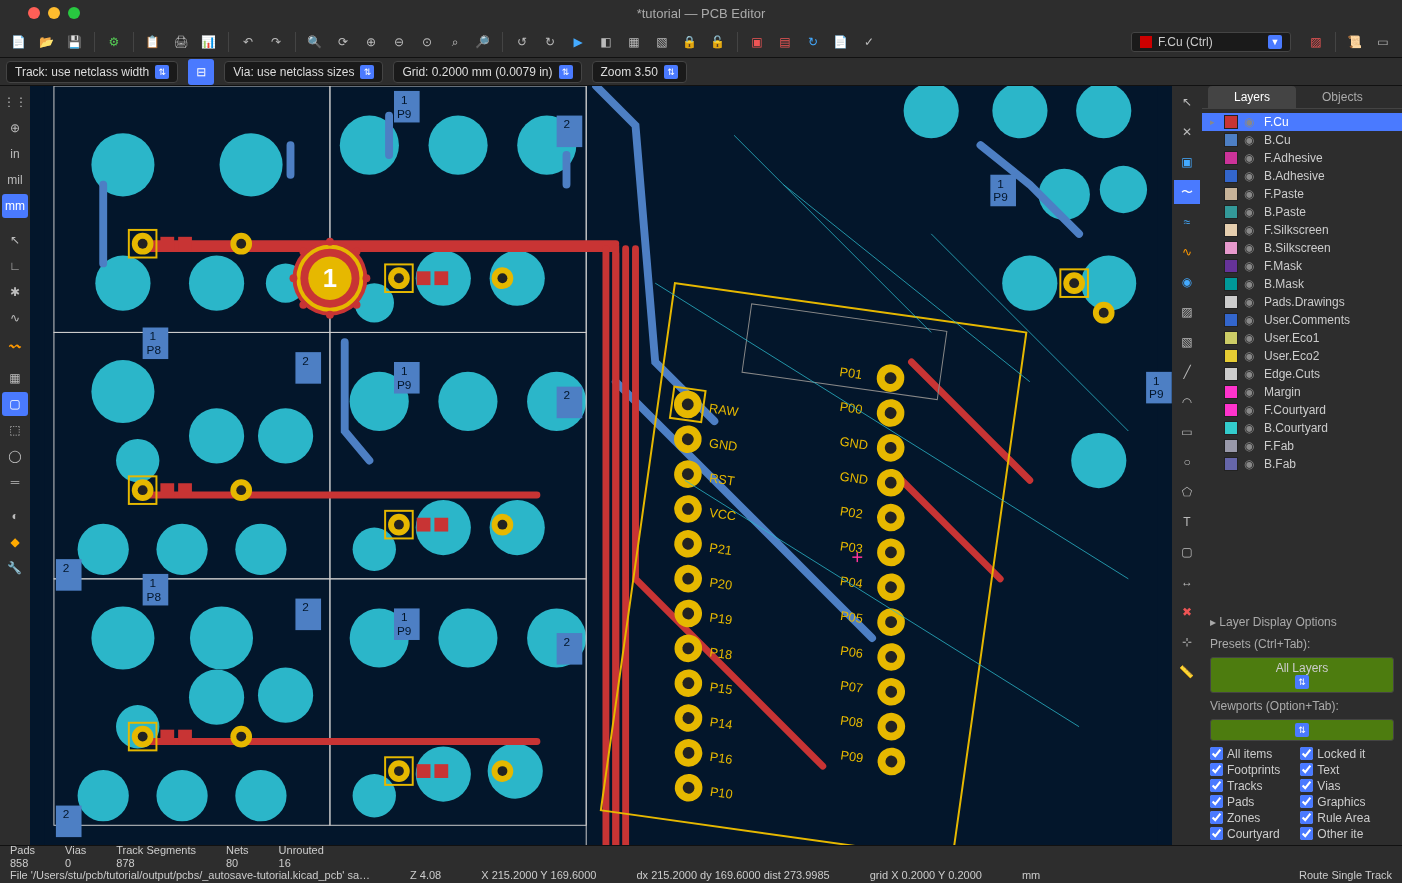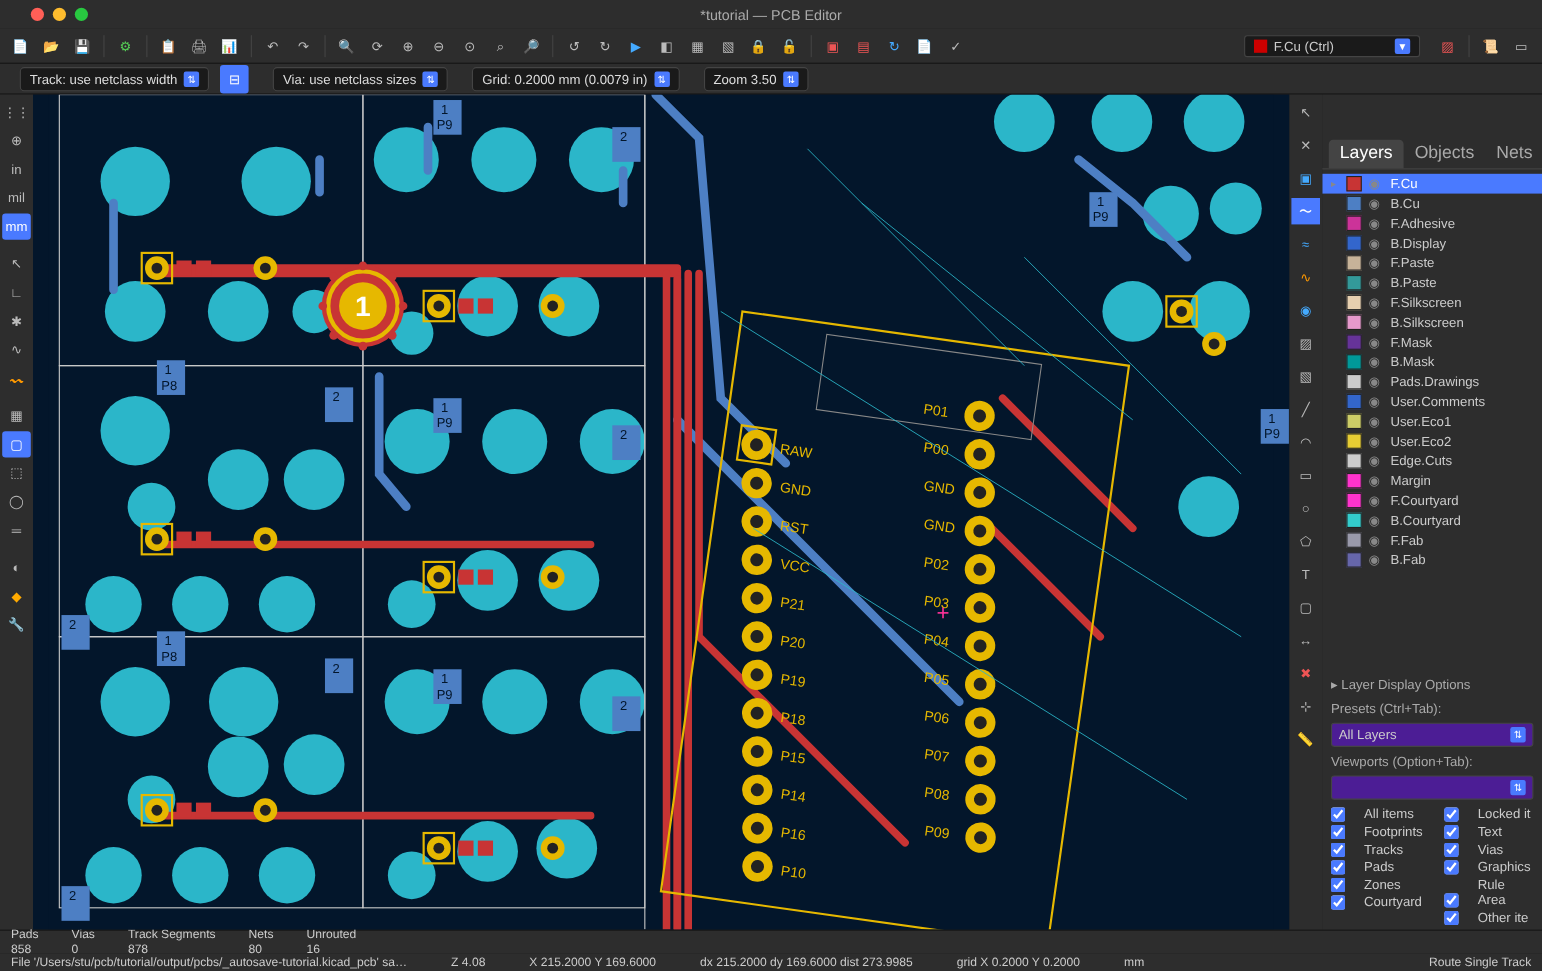--- a/index.html
+++ b/index.html
@@ -5,55 +5,55 @@
 * { box-sizing: border-box; margin: 0; padding: 0; font-family: -apple-system, sans-serif; }
 body { background: #1e1e1e; color: #ccc; font-size: 12px; overflow: hidden; width: 1402px; height: 883px; }
 .titlebar { height: 26px; background: #2d2d2d; display: flex; align-items: center; padding: 0 28px; position: relative; }
 .traffic { display: flex; gap: 8px; }
 .traffic span { width: 12px; height: 12px; border-radius: 50%; }
 .title { position: absolute; left: 50%; transform: translateX(-50%); color: #aaa; font-size: 13px; }
 .toolbar { height: 32px; background: #2d2d2d; display: flex; align-items: center; padding: 0 6px; gap: 2px; border-bottom: 1px solid #111; }
 .tbtn { width: 26px; height: 26px; display: flex; align-items: center; justify-content: center; border-radius: 3px; color: #bbb; }
 .sep { width: 1px; height: 20px; background: #444; margin: 0 4px; }
 .dropdown-bar { height: 28px; background: #2d2d2d; display: flex; align-items: center; padding: 0 6px; gap: 10px; border-bottom: 1px solid #111; }
-.dd { background: #1a1a1a; border: 1px solid #444; border-radius: 4px; padding: 3px 8px; color: #ddd; font-size: 12px; display: flex; align-items: center; gap: 6px; margin-left: 12px; }
+.dd { background: #1a1a1a; border: 1px solid #444; border-radius: 4px; padding: 3px 8px; color: #ddd; font-size: 12px; display: flex; align-items: center; gap: 6px; }
 .dd-arrow { width: 14px; height: 14px; background: #4a7aff; border-radius: 2px; display: flex; align-items: center; justify-content: center; color: #fff; font-size: 9px; }
 .layer-sel { background: #1a1a1a; border: 1px solid #444; padding: 2px 8px; display: flex; align-items: center; gap: 6px; border-radius: 3px; margin-left: auto; margin-right: 10px; width: 160px; }
 .layer-sw { width: 12px; height: 12px; background: #c00; }
 .main { display: flex; height: calc(100% - 86px - 38px); }
 .left-tools { width: 30px; background: #2d2d2d; display: flex; flex-direction: column; padding: 4px 2px; gap: 2px; }
 .ltool { width: 26px; height: 24px; display: flex; align-items: center; justify-content: center; color: #bbb; border-radius: 3px; font-size: 12px; }
 .ltool.active { background: #4a7aff; color: #fff; }
 .canvas { flex: 1; background: #03162b; position: relative; overflow: hidden; }
 .right-tools { width: 30px; background: #2d2d2d; display: flex; flex-direction: column; padding: 4px 2px; gap: 6px; }
 .rtool { width: 26px; height: 24px; display: flex; align-items: center; justify-content: center; color: #bbb; }
 .rtool.active { background: #4a7aff; color: #fff; }
 .appearance { width: 200px; background: #2d2d2d; display: flex; flex-direction: column; overflow: hidden; }
 .ap-header { padding: 6px 10px; color: #ccc; font-weight: 500; }
 .ap-tabs { display: flex; border-bottom: 1px solid #444; padding: 0 6px; }
-.ap-tab { padding: 4px 10px; color: #aaa; border-radius: 4px 4px 0 0; font-size: 16px; margin-top: 41px; }
+.ap-tab { padding: 4px 26px; color: #aaa; border-radius: 4px 4px 0 0; font-size: 12px; }
 .ap-tab.active { background: #444; color: #fff; }
 .layers-list { flex: 1; overflow-y: auto; padding: 4px 0; }
 .layer-row { display: flex; align-items: center; padding: 2px 8px; gap: 6px; font-size: 12px; }
 .layer-row.selected { background: #4a7aff; color: #fff; }
 .lr-arrow { width: 8px; color: #888; font-size: 9px; }
 .lr-sw { width: 14px; height: 14px; border: 1px solid #222; }
 .lr-eye { width: 14px; color: #888; cursor: pointer; }
 .section-label { padding: 4px 8px; color: #aaa; font-size: 12px; }
 .sel-filter { padding: 4px 8px; }
 .sf-row { display: flex; gap: 20px; }
 .sf-col { display: flex; flex-direction: column; gap: 2px; }
-.sf-item { display: flex; align-items: flex-end; gap: 17px; font-size: 12px; }
+.sf-item { display: flex; align-items: flex-start; gap: 4px; font-size: 12px; }
 .sf-item input { accent-color: #4a7aff; }
 .statusbar { height: 22px; background: #2d2d2d; display: flex; align-items: center; padding: 0 10px; gap: 30px; font-size: 11px; color: #ccc; border-top: 1px solid #111; }
 .statusbar2 { height: 16px; background: #2d2d2d; display: flex; align-items: center; padding: 0 10px; gap: 40px; font-size: 11px; color: #ccc; }
 .stat-group { display: flex; flex-direction: column; line-height: 1.1; }
 
 svg.pcb { width: 100%; height: 100%; }
-.preset-dd { margin: 2px 8px; background: #4c1d95; border: 1px solid #444; border-radius: 3px; padding: 3px 6px; display: flex; justify-content: space-between; align-items: center; }
+.preset-dd { margin: 2px 8px; background: #4d7c0f; border: 1px solid #444; border-radius: 3px; padding: 3px 6px; display: flex; justify-content: space-between; align-items: center; flex-direction: column; }
 </style>
 </head>
 <body>
 
 <div class="titlebar">
   <div class="traffic">
     <span style="background:#ff5f57"></span>
     <span style="background:#febc2e"></span>
     <span style="background:#28c840"></span>
   </div>
@@ -587,21 +587,21 @@
         <div class="layer-row">
           <span class="lr-arrow"></span>
           <span class="lr-sw" style="background:#cc3399"></span>
           <span class="lr-eye">◉</span>
           <span>F.Adhesive</span>
         </div>
         <div class="layer-row">
           <span class="lr-arrow"></span>
           <span class="lr-sw" style="background:#3366cc"></span>
           <span class="lr-eye">◉</span>
-          <span>B.Display</span>
+          <span>B.Adhesive</span>
         </div>
         <div class="layer-row">
           <span class="lr-arrow"></span>
           <span class="lr-sw" style="background:#c7b399"></span>
           <span class="lr-eye">◉</span>
           <span>F.Paste</span>
         </div>
         <div class="layer-row">
           <span class="lr-arrow"></span>
           <span class="lr-sw" style="background:#339999"></span>

